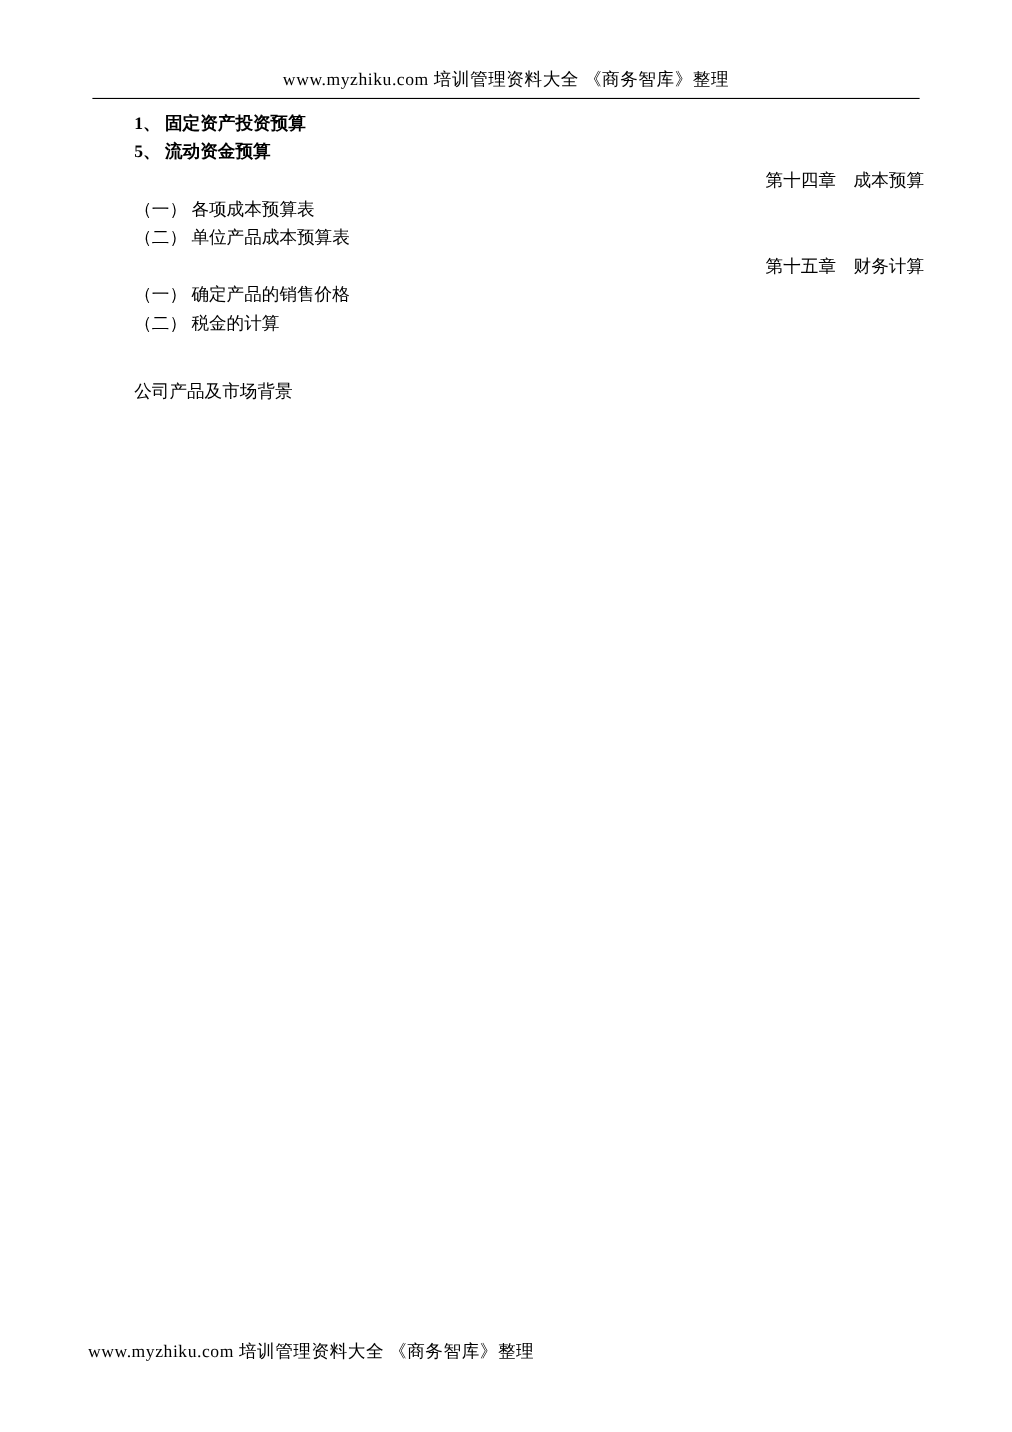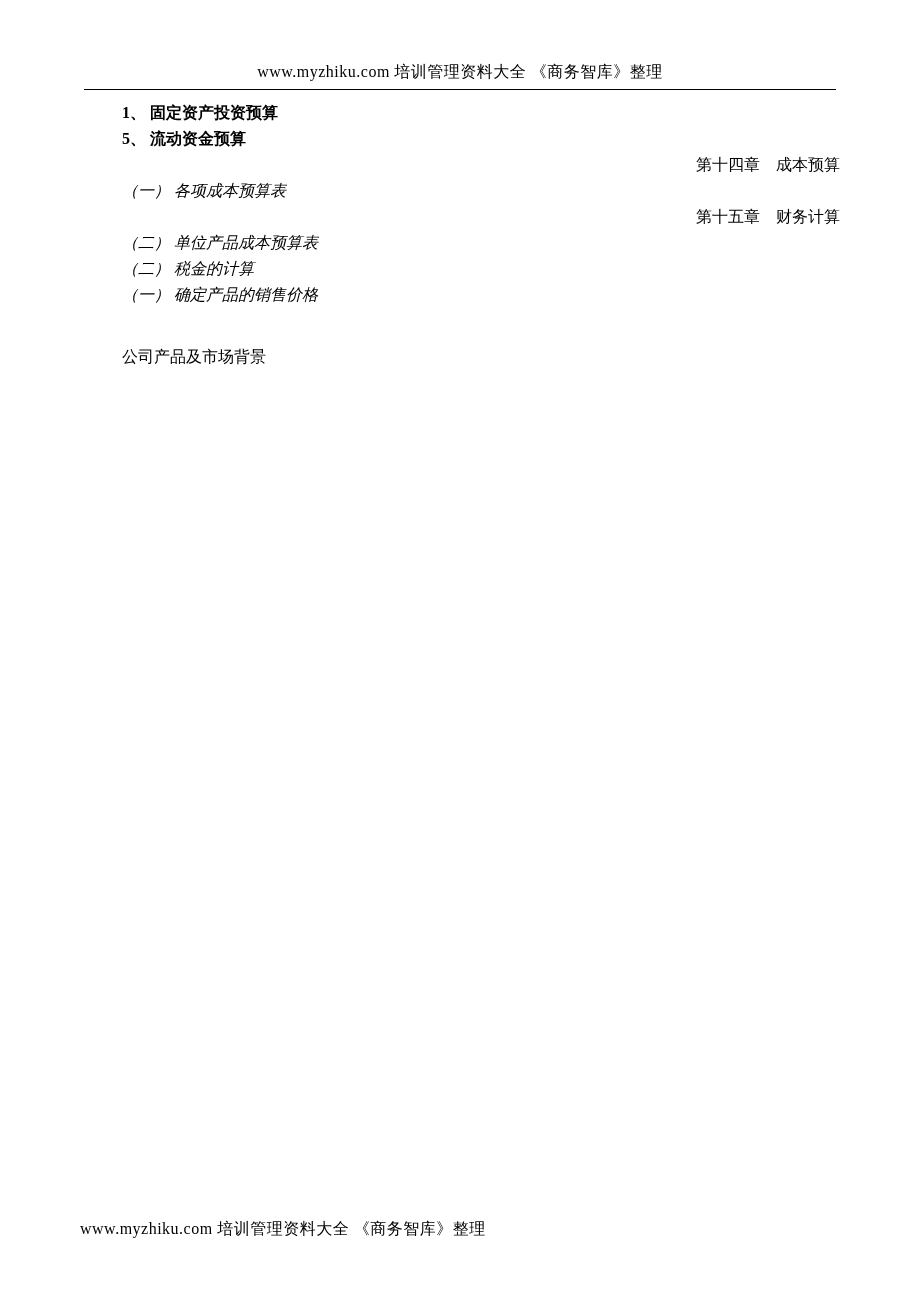--- a/index.html
+++ b/index.html
@@ -32,21 +32,20 @@
     }
     .line {
       white-space: pre;
     }
     .indent-1 {
       padding-left: 42px;
       font-weight: bold;
     }
     .indent-2 {
       padding-left: 42px;
-      font-style: italic;
     }
     .indent-0 {
       padding-left: 0px;
       text-align: right;
     }
     .section-title {
       padding-left: 42px;
       margin-top: 36px;
     }
     .footer {
@@ -64,25 +63,25 @@
   <div class="header">
     <span>www.myzhiku.com  培训管理资料大全    《商务智库》整理</span>
   </div>
 
   <div class="content">
     <div class="line indent-1">1、 固定资产投资预算</div>
     <div class="line indent-1">5、 流动资金预算</div>
 
     <div class="line indent-0">第十四章    成本预算</div>
     <div class="line indent-2">（一） 各项成本预算表</div>
+    <div class="line indent-2">（二） 单位产品成本预算表</div>
+
     <div class="line indent-0">第十五章    财务计算</div>
-
-    <div class="line indent-2">（二） 单位产品成本预算表</div>
+    <div class="line indent-2">（一） 确定产品的销售价格</div>
     <div class="line indent-2">（二） 税金的计算</div>
-    <div class="line indent-2">（一） 确定产品的销售价格</div>
 
     <div class="line section-title">公司产品及市场背景</div>
   </div>
 </div>
 
 <div class="footer">
   <span>www.myzhiku.com  培训管理资料大全    《商务智库》整理</span>
 </div>
 
 </body></html>

